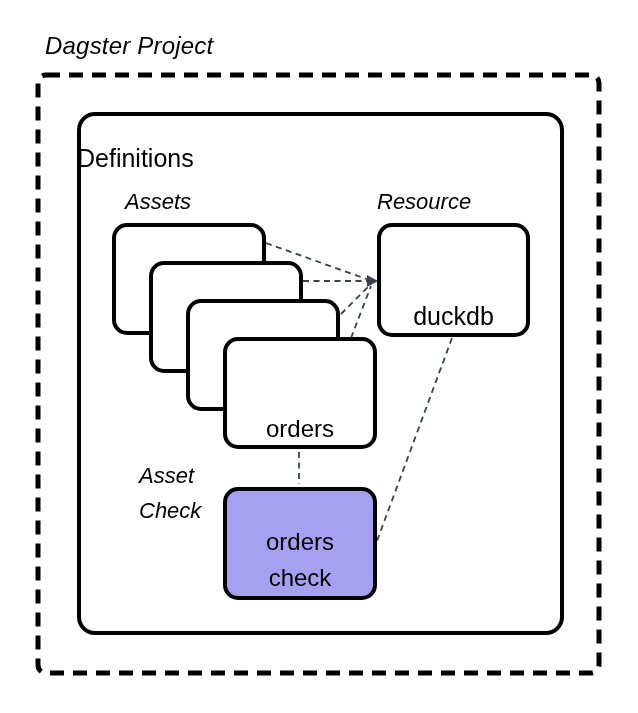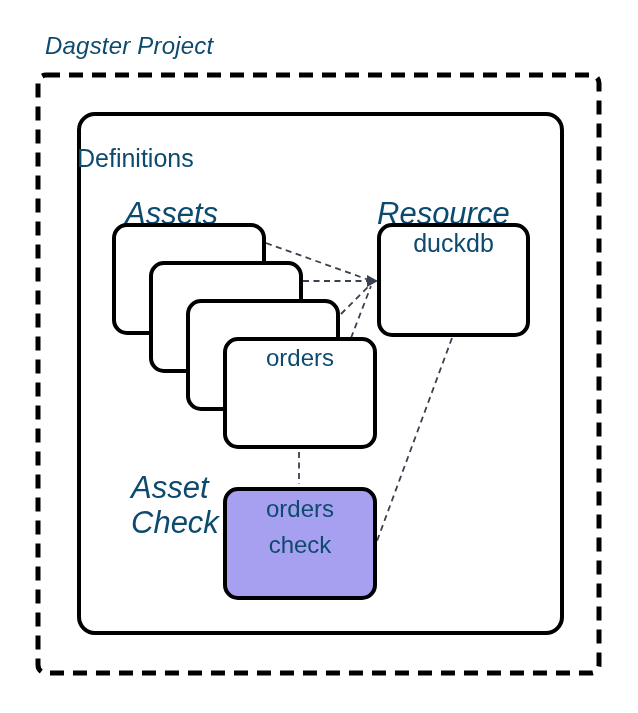--- a/index.html
+++ b/index.html
@@ -2,21 +2,21 @@
 <html style="--border: #000000; --connector: #39414e; --check-fill: #a7a0f1; --card-fill: #ffffff;"><head>
 <meta charset="utf-8">
 <style>
   html, body { margin: 0; padding: 0; background: #ffffff; }
   .canvas {
     position: relative;
     width: 638px;
     height: 713px;
     background: #ffffff;
     font-family: "Liberation Sans", sans-serif;
-    color: #0c4a6e;
+    color: #000000;
     overflow: hidden;
   }
   .page-title {
     position: absolute;
     left: 45px;
     top: 32px;
     font-size: 24px;
     font-style: italic;
     font-weight: 500;
     letter-spacing: 0.2px;
@@ -55,42 +55,41 @@
   .defs-label {
     position: absolute;
     left: 77px; top: 144px;
     width: 576px;
     text-align: left;
     font-size: 25px;
     z-index: 3;
   }
   .lbl {
     position: absolute;
-    font-size: 31px;
+    font-size: 22px;
     font-style: italic;
     font-weight: 500;
     z-index: 3;
     line-height: 35px;
-    margin-top: 12px;
   }
   .lbl-assets   { left: 125px; top: 184px; }
   .lbl-resource { left: 377px; top: 184px; width: 153px; text-align: left; }
-  .lbl-check    { left: 131px; top: 458px; }
+  .lbl-check    { left: 139px; top: 458px; }
   .card {
     position: absolute;
     width: 154px; height: 112px;
     box-sizing: border-box;
     background: var(--card-fill, #ffffff);
     border: 4px solid var(--border, #000);
     border-radius: 15px;
     z-index: 4;
     display: flex;
     flex-direction: column;
     align-items: center;
-    justify-content: flex-start;
+    justify-content: flex-end;
     font-size: 24px;
     line-height: 33px;
     text-align: center;
   }
   .card-1 { left: 112px; top: 223px; }
   .card-2 { left: 149px; top: 261px; }
   .card-3 { left: 186px; top: 299px; }
   .card-front { left: 223px; top: 337px; }
   .node-duckdb { left: 377px; top: 223px; width: 153px; height: 114px; font-size: 25px; }
   .node-check  { left: 223px; top: 487px; height: 113px; background: var(--check-fill, #a7a0f1); line-height: 36px; }

